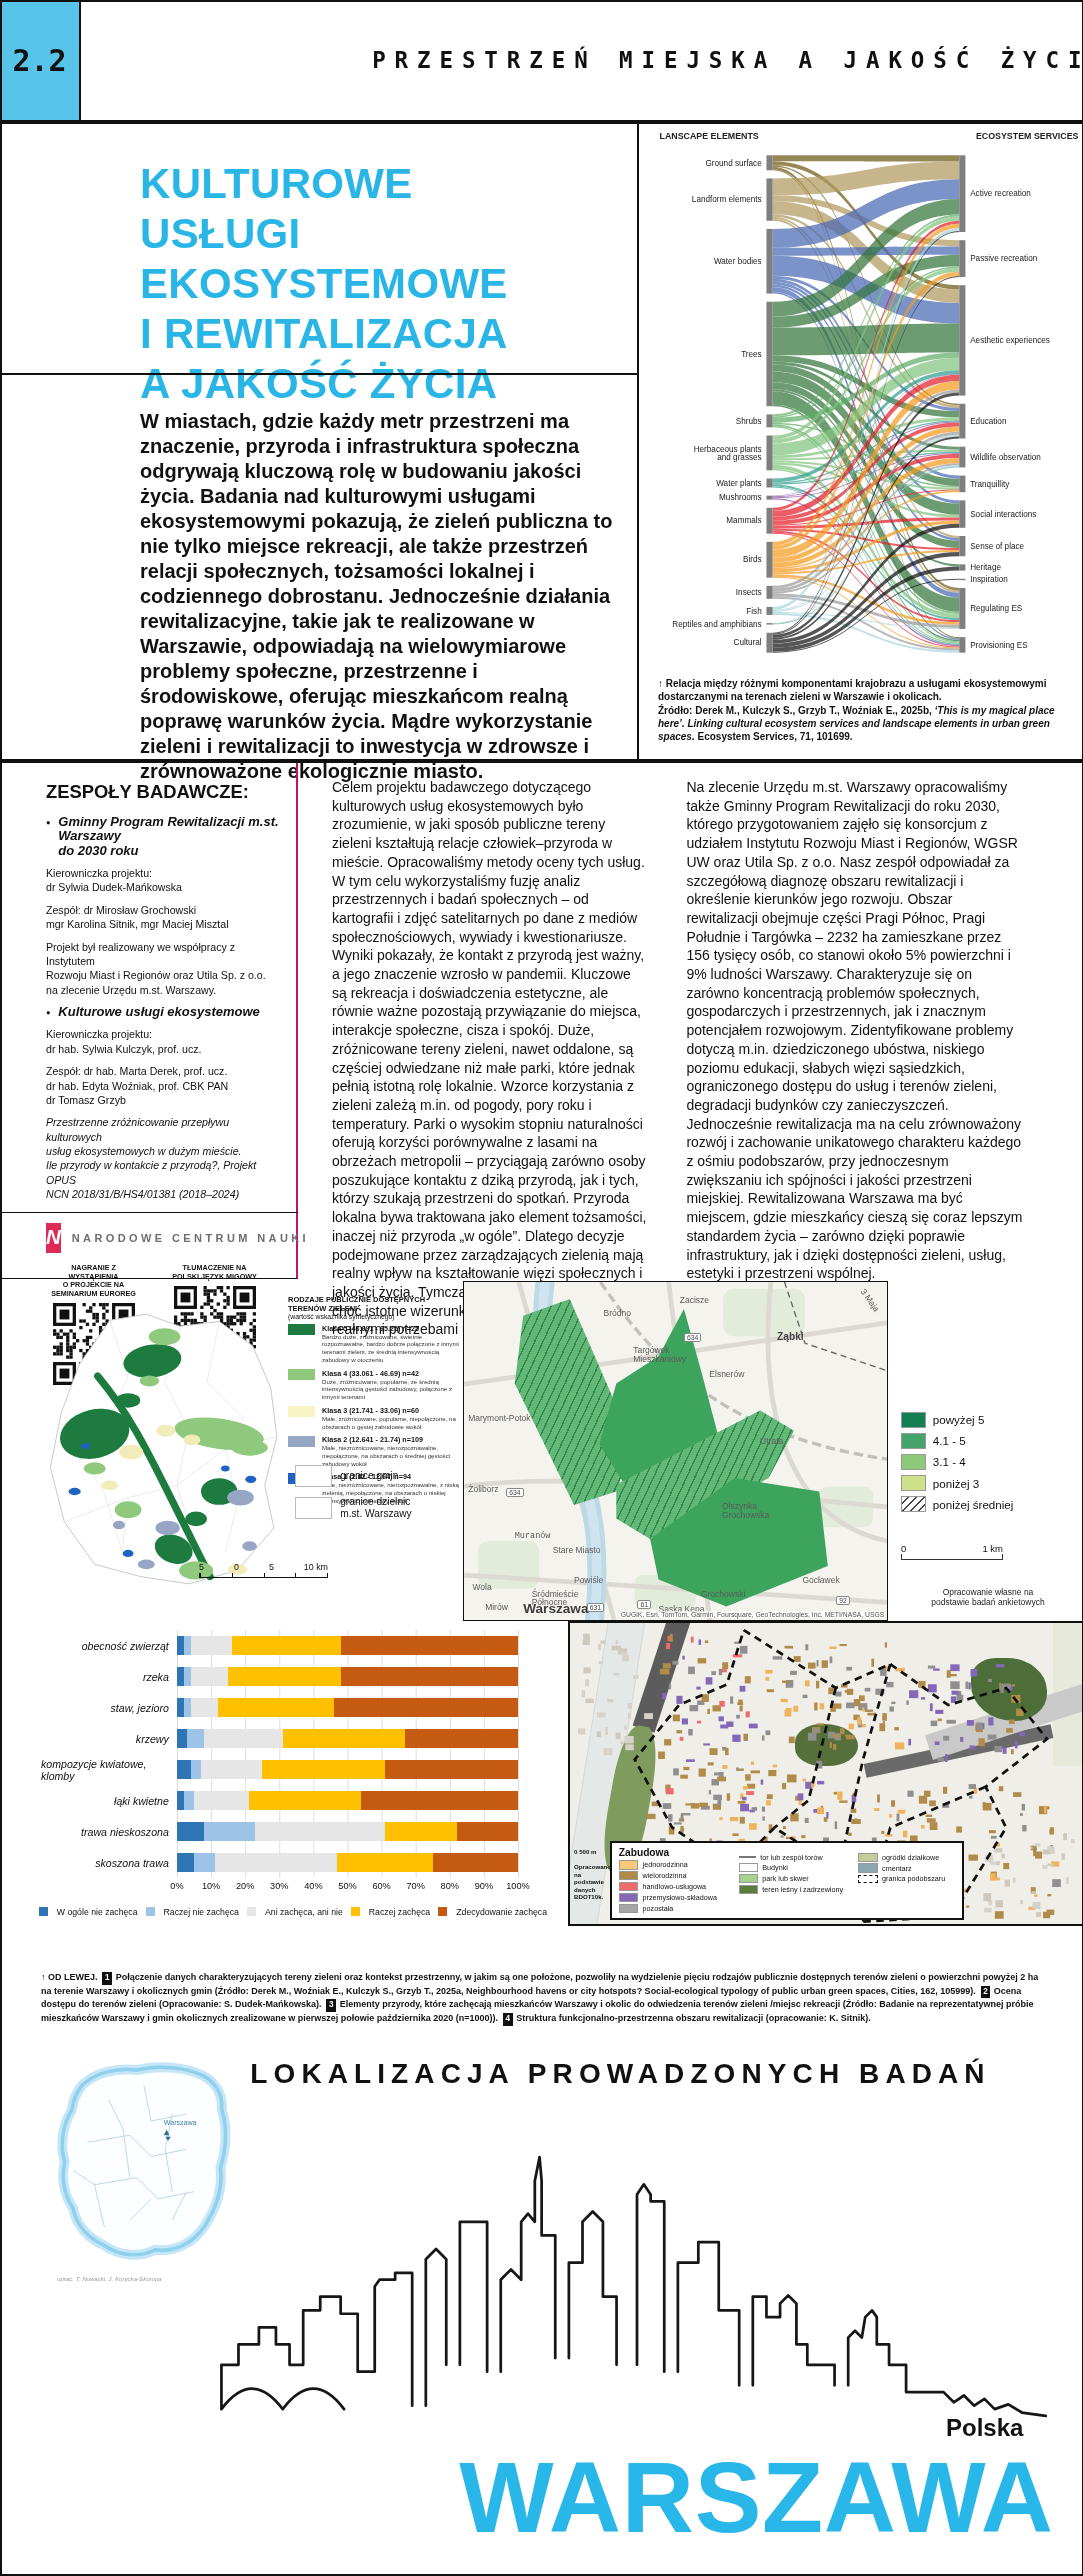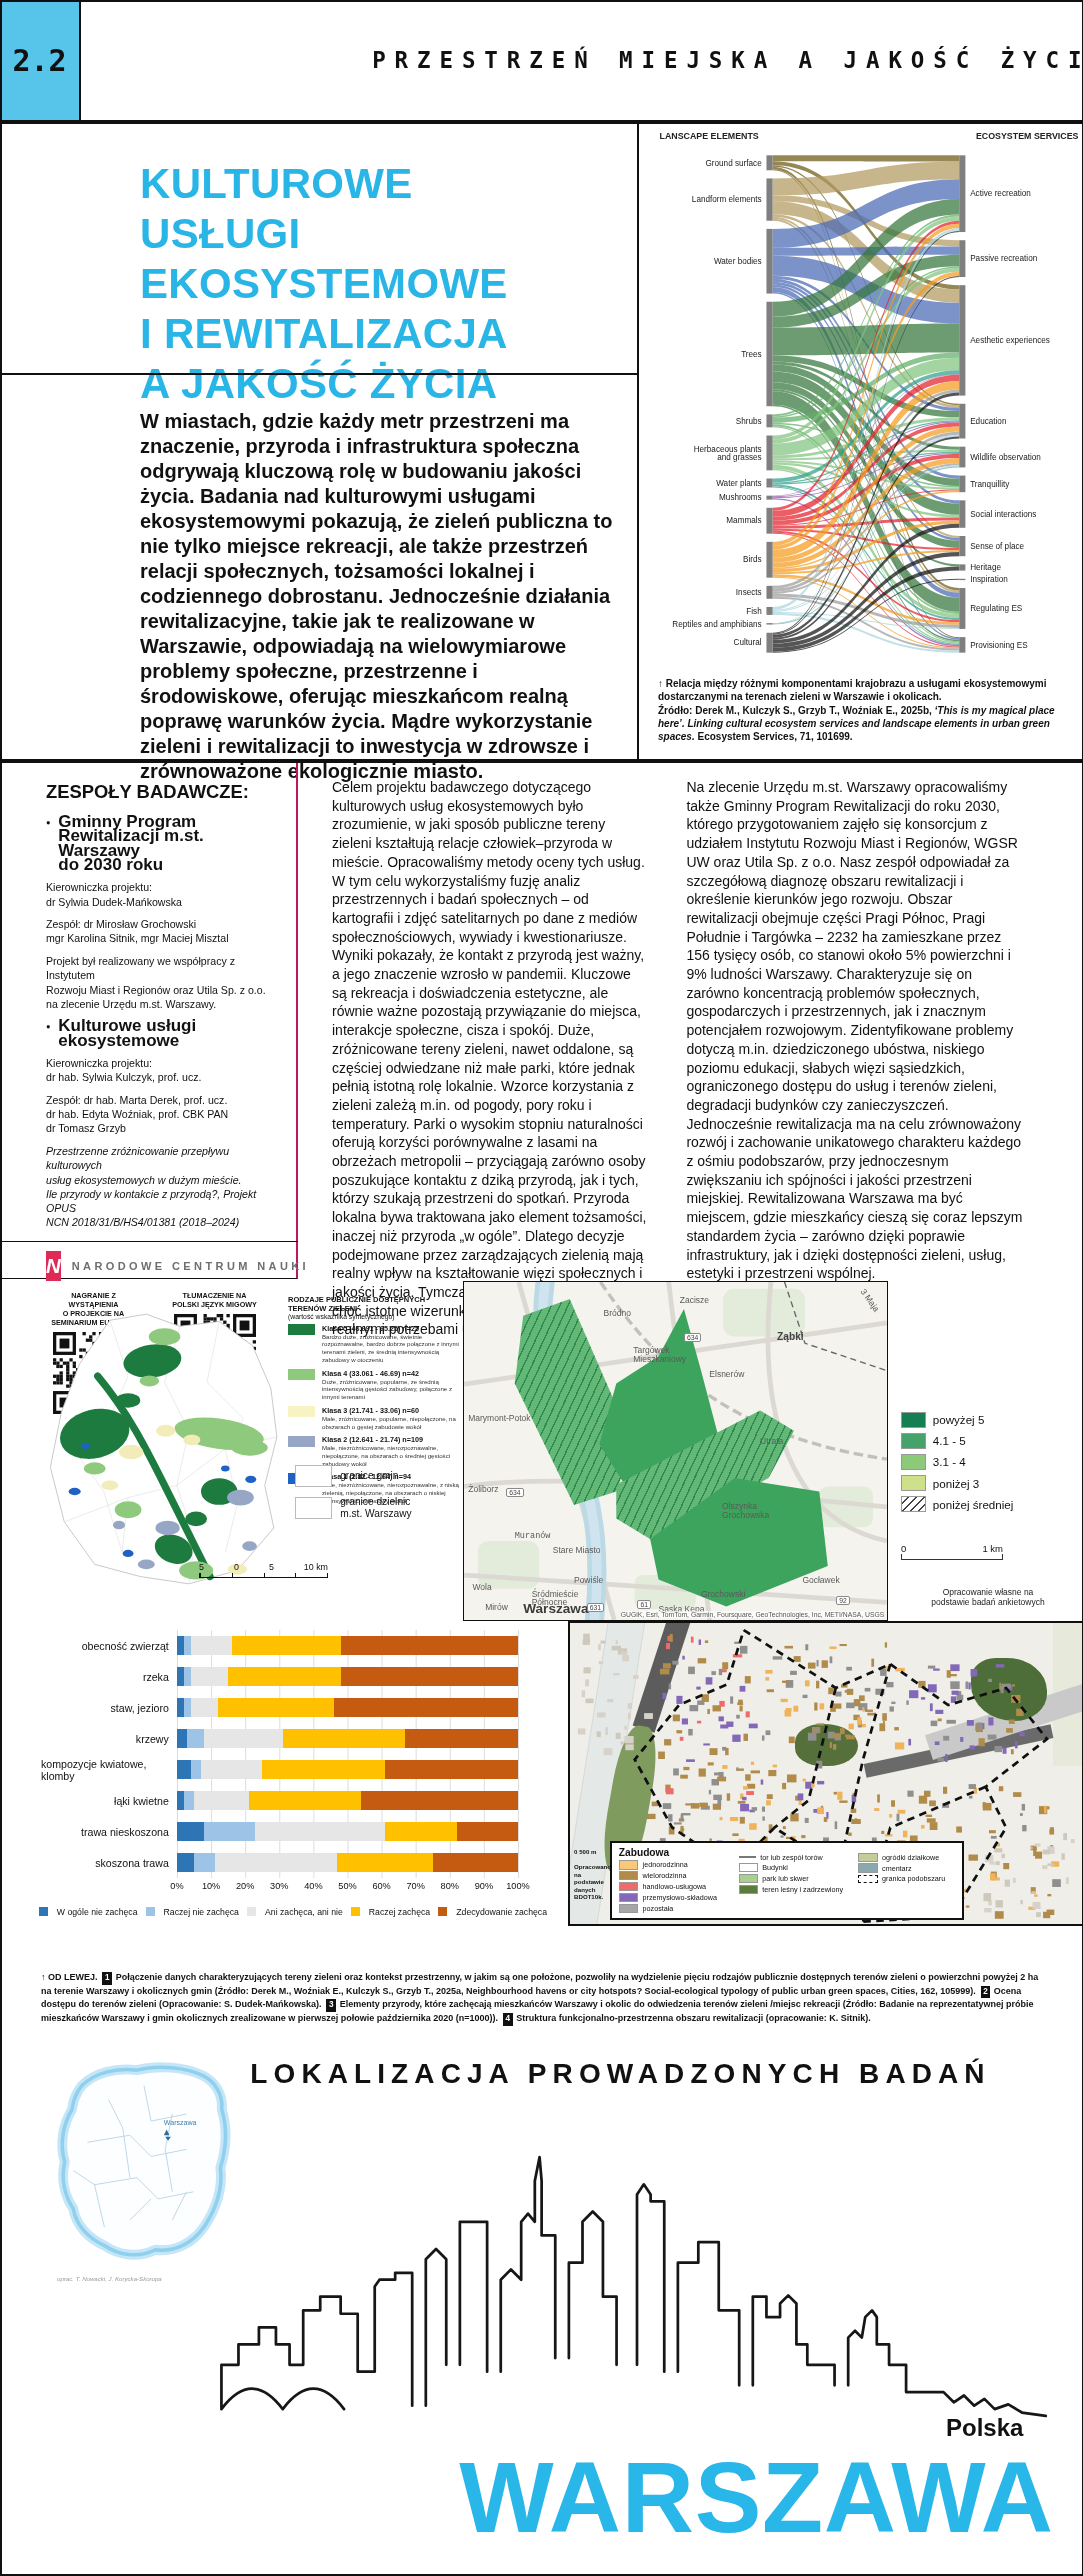--- a/index.html
+++ b/index.html
@@ -24,21 +24,21 @@
   .sankeyCol{position:absolute;left:639px;top:0;width:445px;height:100%;}
   .sankeyCap{position:absolute;left:19px;top:553px;width:409px;font-size:10px;line-height:13.3px;font-weight:600;}
   .sankeyCap .src{font-weight:600;} .sankeyCap .it{font-style:italic;}
   svg text{font-family:"Liberation Sans",sans-serif;}
 
   
   .sectionB{position:absolute;left:0;top:763px;width:1084px;height:516px;display:flex;}
   .colB1{width:298px;border-right:2px solid #be185d;box-sizing:border-box;padding:17.7px 12.3px 0 46px;position:relative;border-bottom:1.4px solid #101010;}
   .colB1 h2{margin:0 0 12.3px 0;font-size:18.4px;}
   .b1item{font-size:10.6px;line-height:14.3px;margin-bottom:8.2px;white-space:pre-line;}
-  .b1bullet{font-weight:bold;font-size:17px;position:relative;padding-left:12.3px;}
+  .b1bullet{font-weight:bold;font-size:13px;position:relative;padding-left:12.3px;font-style:italic;}
   .b1bullet:before{content:"●";position:absolute;left:0;top:0.7px;font-size:7.5px;}
   .b1note{font-style:italic;}
   .b1rule{border:none;border-top:1.4px solid #101010;margin:11px 0 9.5px -46px;width:298px;}
   .ncnRow{display:flex;align-items:center;gap:11px;margin:2.7px 0 11px 0;}
   .ncnSq{width:30px;height:30px;background:#de2a55;color:#fff;display:flex;align-items:center;justify-content:center;
     font-weight:bold;font-size:20.4px;font-style:italic;}
   .ncnName{color:#6d6e71;font-size:11px;letter-spacing:3.4px;font-weight:600;white-space:nowrap;}
   .qrRow{display:flex;gap:26px;}
   .qrBox{width:95px;text-align:center;}
   .qrBox .lbl{font-size:7.2px;font-weight:bold;line-height:8.9px;white-space:pre-line;margin-bottom:4.1px;}
@@ -78,21 +78,21 @@
   .m2scale .bar{height:5.5px;border:0.7px solid #333;border-top:none;}
   .m2note{margin-top:27px;font-size:8.5px;text-align:center;color:#222;white-space:pre-line;}
 
   
   .chartZone{position:absolute;left:41px;top:1630px;width:504px;height:334px;}
   .chartBody{display:flex;}
   .chLabels{width:136px;}
   .chPlot{width:341px;position:relative;
     background-image:linear-gradient(to right,#dcdcdc 0.7px,transparent 0.7px);background-size:10% 100%;border-right:0.7px solid #dcdcdc;}
   .chRow{height:31px;display:flex;align-items:center;}
-  .chLab{height:31px;display:flex;align-items:center;justify-content:flex-end;padding-right:8.2px;font-size:10.6px;}
+  .chLab{height:31px;display:flex;align-items:center;justify-content:flex-end;padding-right:8.2px;font-size:10.6px;font-style:italic;}
   .chBar{height:19px;width:100%;display:flex;}
   .chBar i{height:100%;display:block;}
   .chAxis{position:relative;margin-left:136px;width:341px;height:16.4px;font-size:9.2px;}
   .chAxis span{position:absolute;transform:translateX(-50%);top:2.7px;}
   .chLegend{display:flex;justify-content:center;gap:8.2px;margin-top:12.3px;font-size:8.7px;flex-wrap:nowrap;}
   .chLegend .it{display:flex;align-items:center;gap:9px;white-space:nowrap;justify-content:flex-end;}
   .chLegend .sw{width:8.9px;height:8.9px;display:inline-block;}
 
   
   .m3panel{position:absolute;left:568px;top:1621px;width:576px;height:305px;border:2px solid #101010;background:#efeee8;overflow:hidden;box-sizing:border-box;}

